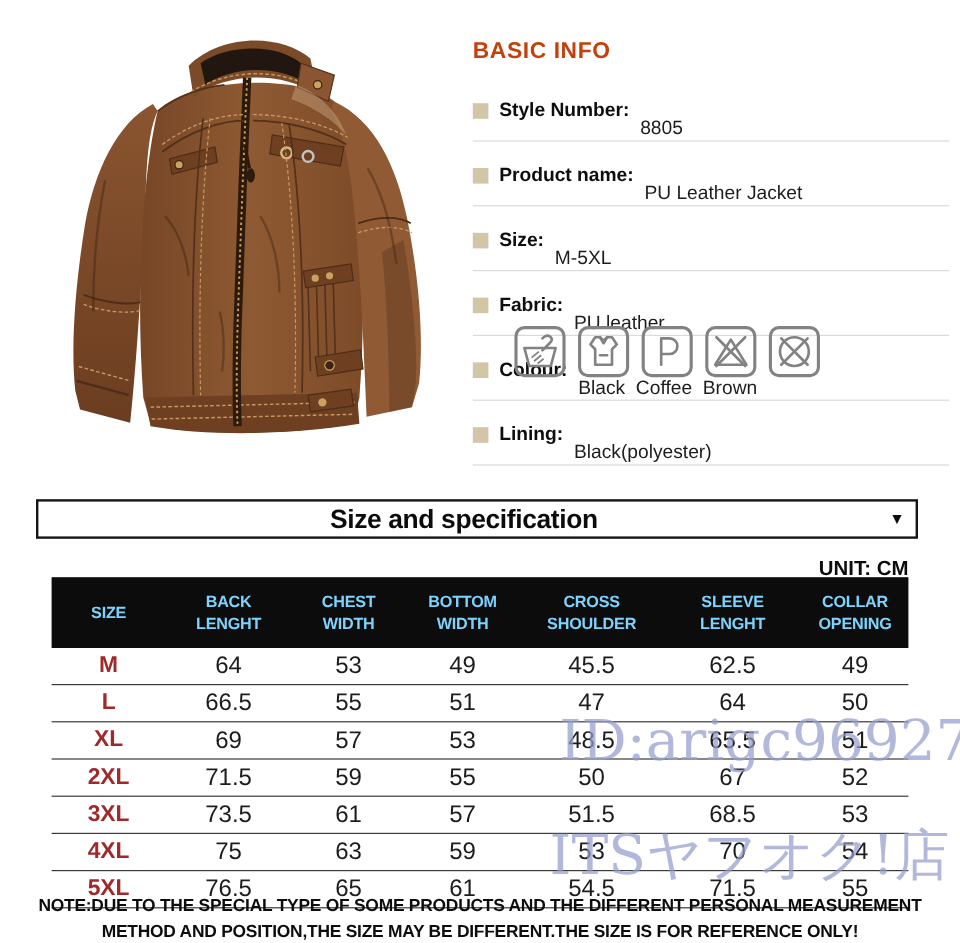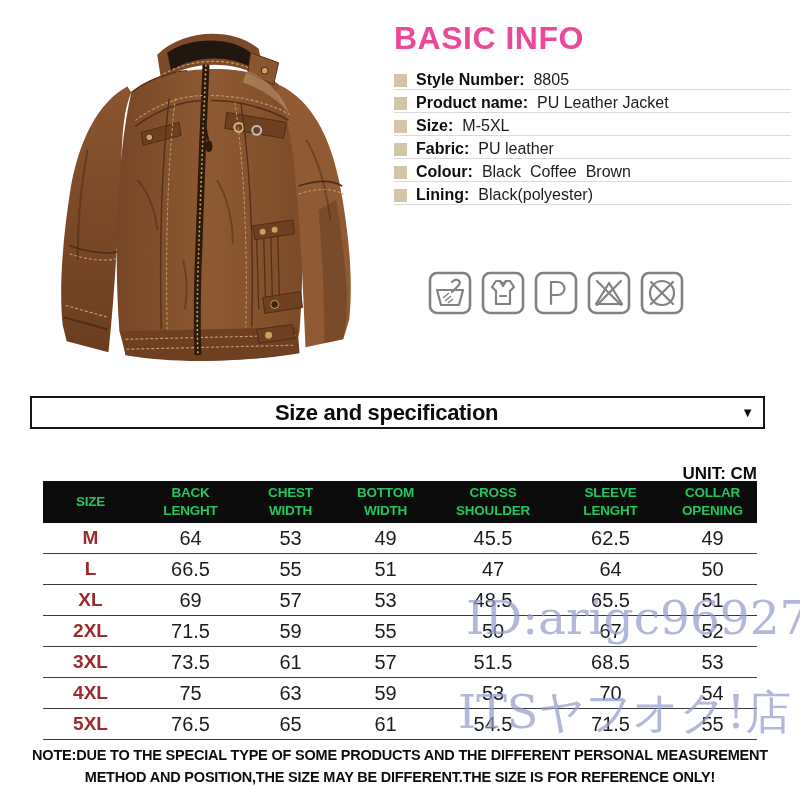--- a/index.html
+++ b/index.html
@@ -4,42 +4,42 @@
 <style>
   html,body{margin:0;padding:0;background:#fff;}
   .canvas{position:relative;width:800px;height:786px;background:#ffffff;overflow:hidden;
           font-family:"Liberation Sans",sans-serif;color:#111;}
 
   
   .photo{position:absolute;left:8px;top:0;width:388px;height:400px;}
 
   
   .basic-info{position:absolute;left:394px;top:20px;width:397px;}
-  .bi-title{color:#ec4899;font-weight:bold;font-size:32px;letter-spacing:.5px;margin:0 0 10px 0;}
+  .bi-title{color:#c2410c;font-weight:bold;font-size:19px;letter-spacing:.5px;margin:12px 0 10px 0;}
   .bi-row{display:flex;align-items:center;gap:9px;border-bottom:1px solid #dadada;
           padding:4px 0 0 0;font-size:16px;}
   .bi-bullet{width:13px;height:13px;background:#d3c6a8;flex:none;}
   .bi-label{font-weight:bold;color:#0e0e0e;white-space:pre;}
-  .bi-value{color:#1d1d1d;white-space:pre;}
+  .bi-value{color:#1d1d1d;white-space:pre;margin-top:31px;}
 
   
   .care-icons{position:absolute;left:428px;top:271px;display:flex;gap:9px;}
   .care-icons span{display:block;width:44px;height:44px;}
 
   
-  .spec-bar{position:absolute;left:30px;top:396px;width:731px;height:29px;border:2px solid #151515;
+  .spec-bar{position:absolute;left:30px;top:416px;width:731px;height:29px;border:2px solid #151515;
             background:#fff;display:flex;align-items:center;}
   .spec-title{flex:1;text-align:center;font-weight:bold;font-size:22px;letter-spacing:-.3px;color:#0c0c0c;}
   .spec-arrow{font-size:13px;padding-right:9px;color:#0c0c0c;}
   .unit{position:absolute;top:464px;right:43px;font-weight:bold;font-size:17px;color:#0c0c0c;}
 
   
   .size-table{position:absolute;left:43px;top:481px;width:714px;}
   .grid{display:grid;grid-template-columns:95px 105px 95px 95px 120px 115px 89px;}
-  .thead{background:#0c0c0c;color:#22c55e;height:42px;align-items:center;}
+  .thead{background:#0c0c0c;color:#7dd3fc;height:59px;align-items:center;}
   .th{white-space:pre-line;text-align:center;font-weight:bold;font-size:13.5px;line-height:1.3;
       letter-spacing:-.2px;}
   .tr{height:30px;align-items:center;border-bottom:1.6px solid #3a3a3a;}
   .td{text-align:center;font-size:20px;color:#1c1c1c;}
   .td.size{color:#9e2a2b;font-weight:bold;font-size:19px;}
 
   
   .note{position:absolute;left:0;top:745px;width:800px;text-align:center;font-weight:bold;
         font-size:14.5px;line-height:1.5;color:#0d0d0d;letter-spacing:-.2px;}
 

